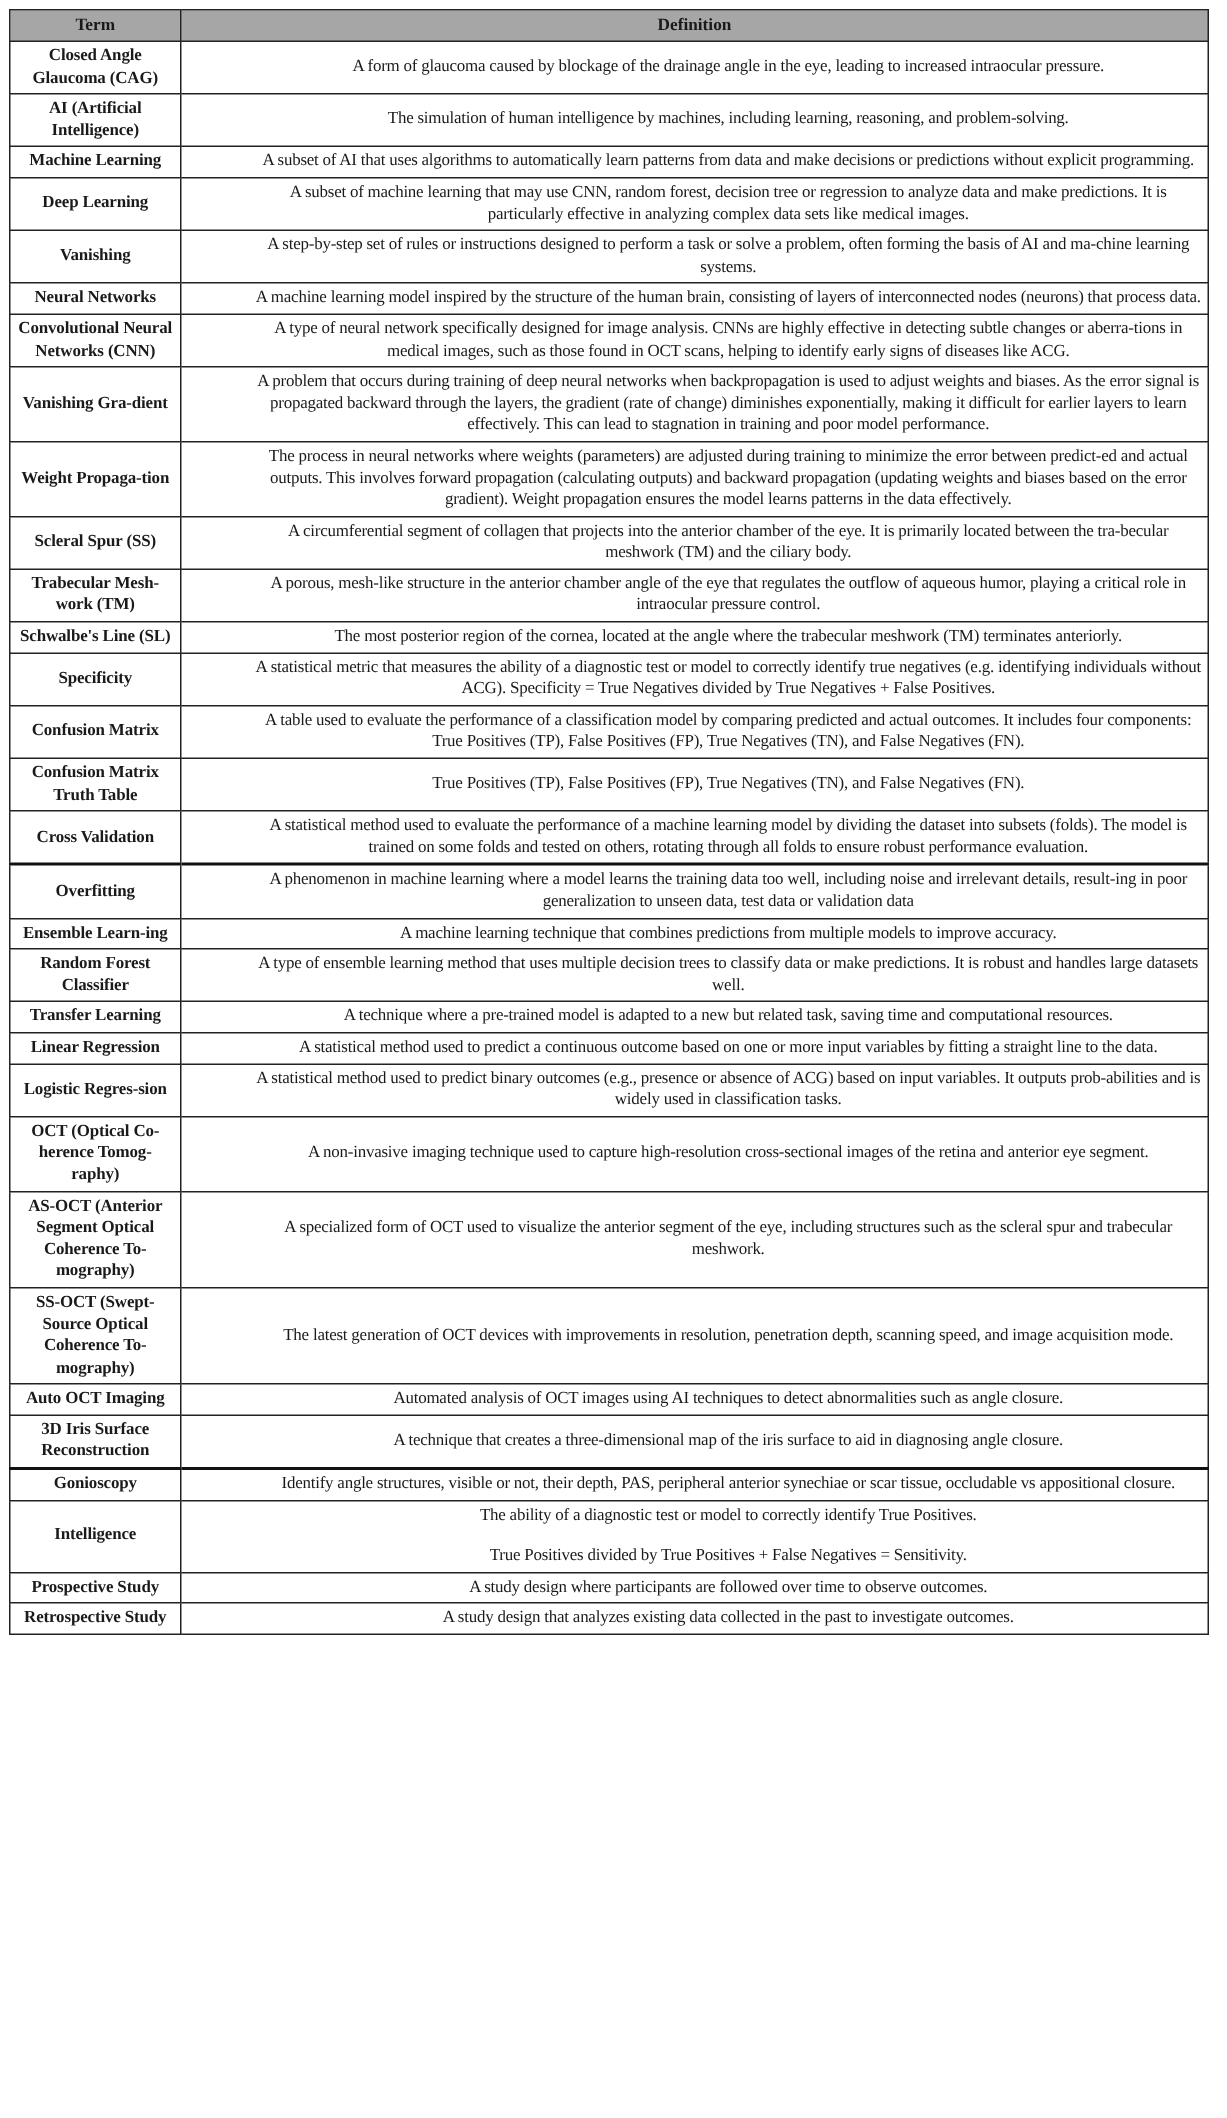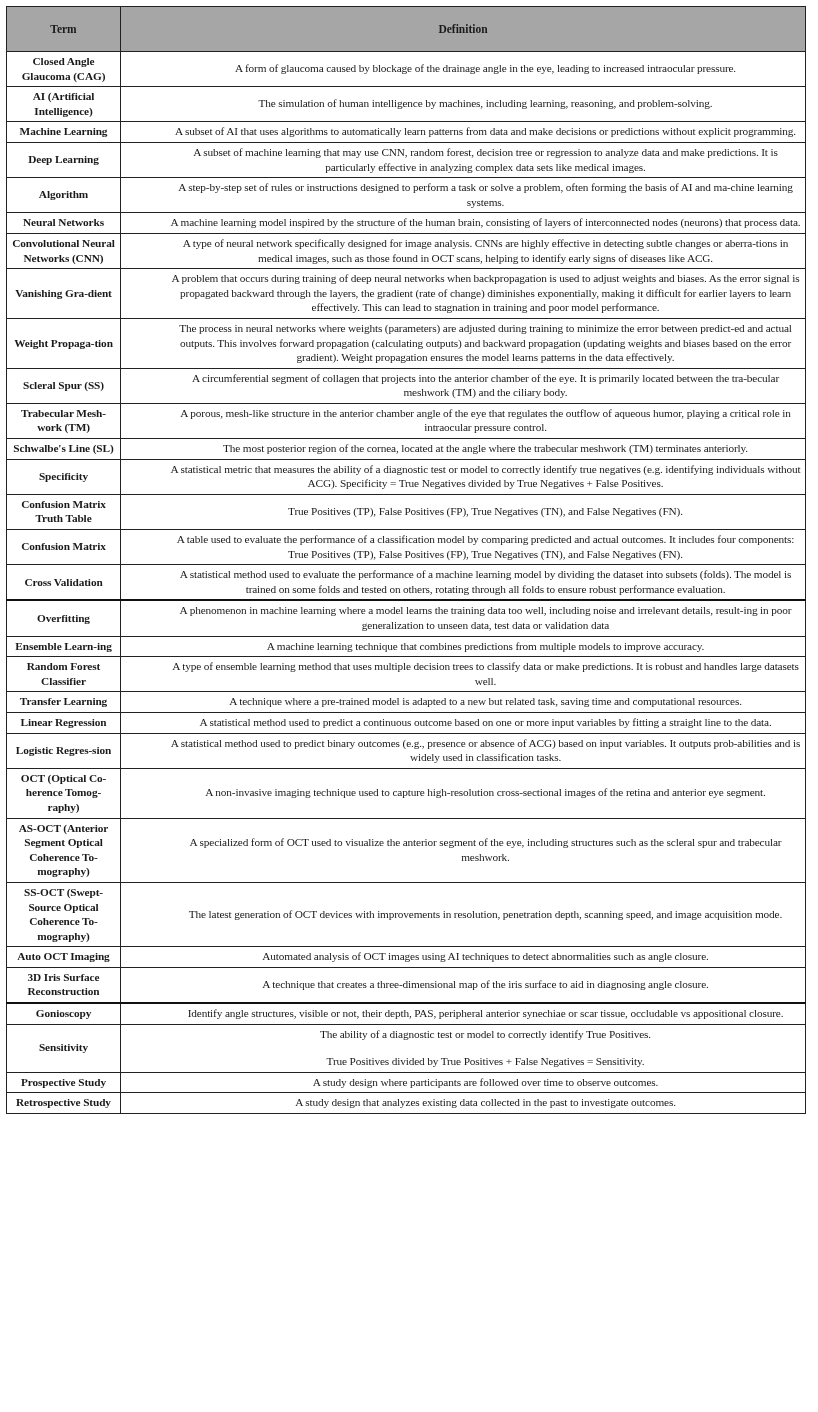--- a/index.html
+++ b/index.html
@@ -11,21 +11,21 @@
     font-family: "Liberation Serif", "DejaVu Serif", serif;
     font-size: 11.3px;
     line-height: 14.6px;
     color: #1a1a1a;
     border: 1px solid #222;
   }
   table.glossary th {
     background: #a6a6a6;
     font-weight: bold;
     height: 20px;
-    padding: 12px;
+    padding: 0;
     border: 1px solid #222;
     text-align: center;
     font-size: 11.5px;
   }
   table.glossary td {
     border: 1px solid #222;
     text-align: center;
     vertical-align: middle;
     padding: 2px 4px 3px 4px;
   }
@@ -69,21 +69,21 @@
           <span class="para">A subset of AI that uses algorithms to automatically learn patterns from data and make decisions or predictions without explicit programming.</span>
         </td>
       </tr>
       <tr>
         <td class="term">Deep Learning</td>
         <td class="def">
           <span class="para">A subset of machine learning that may use CNN, random forest, decision tree or regression to analyze data and make predictions. It is particularly effective in analyzing complex data sets like medical images.</span>
         </td>
       </tr>
       <tr>
-        <td class="term">Algorithm</td>
+        <td class="term">Vanishing</td>
         <td class="def">
           <span class="para">A step-by-step set of rules or instructions designed to perform a task or solve a problem, often forming the basis of AI and ma-chine learning systems.</span>
         </td>
       </tr>
       <tr>
         <td class="term">Neural Networks</td>
         <td class="def">
           <span class="para">A machine learning model inspired by the structure of the human brain, consisting of layers of interconnected nodes (neurons) that process data.</span>
         </td>
       </tr>
@@ -123,29 +123,29 @@
           <span class="para">The most posterior region of the cornea, located at the angle where the trabecular meshwork (TM) terminates anteriorly.</span>
         </td>
       </tr>
       <tr>
         <td class="term">Specificity</td>
         <td class="def">
           <span class="para">A statistical metric that measures the ability of a diagnostic test or model to correctly identify true negatives (e.g. identifying individuals without ACG). Specificity = True Negatives divided by True Negatives + False Positives.</span>
         </td>
       </tr>
       <tr>
+        <td class="term">Confusion Matrix</td>
+        <td class="def">
+          <span class="para">A table used to evaluate the performance of a classification model by comparing predicted and actual outcomes. It includes four components: True Positives (TP), False Positives (FP), True Negatives (TN), and False Negatives (FN).</span>
+        </td>
+      </tr>
+      <tr>
         <td class="term">Confusion Matrix Truth Table</td>
         <td class="def">
           <span class="para">True Positives (TP), False Positives (FP), True Negatives (TN), and False Negatives (FN).</span>
-        </td>
-      </tr>
-      <tr>
-        <td class="term">Confusion Matrix</td>
-        <td class="def">
-          <span class="para">A table used to evaluate the performance of a classification model by comparing predicted and actual outcomes. It includes four components: True Positives (TP), False Positives (FP), True Negatives (TN), and False Negatives (FN).</span>
         </td>
       </tr>
       <tr class="thick-bottom">
         <td class="term">Cross Validation</td>
         <td class="def">
           <span class="para">A statistical method used to evaluate the performance of a machine learning model by dividing the dataset into subsets (folds). The model is trained on some folds and tested on others, rotating through all folds to ensure robust performance evaluation.</span>
         </td>
       </tr>
       <tr>
         <td class="term">Overfitting</td>
@@ -213,21 +213,21 @@
           <span class="para">A technique that creates a three-dimensional map of the iris surface to aid in diagnosing angle closure.</span>
         </td>
       </tr>
       <tr>
         <td class="term">Gonioscopy</td>
         <td class="def">
           <span class="para">Identify angle structures, visible or not, their depth, PAS, peripheral anterior synechiae or scar tissue, occludable vs appositional closure.</span>
         </td>
       </tr>
       <tr>
-        <td class="term">Sensitivity</td>
+        <td class="term">Intelligence</td>
         <td class="def">
           <span class="para">The ability of a diagnostic test or model to correctly identify True Positives.</span>
           <span class="gap"></span>
           <span class="para">True Positives divided by True Positives + False Negatives = Sensitivity.</span>
         </td>
       </tr>
       <tr>
         <td class="term">Prospective Study</td>
         <td class="def">
           <span class="para">A study design where participants are followed over time to observe outcomes.</span>

